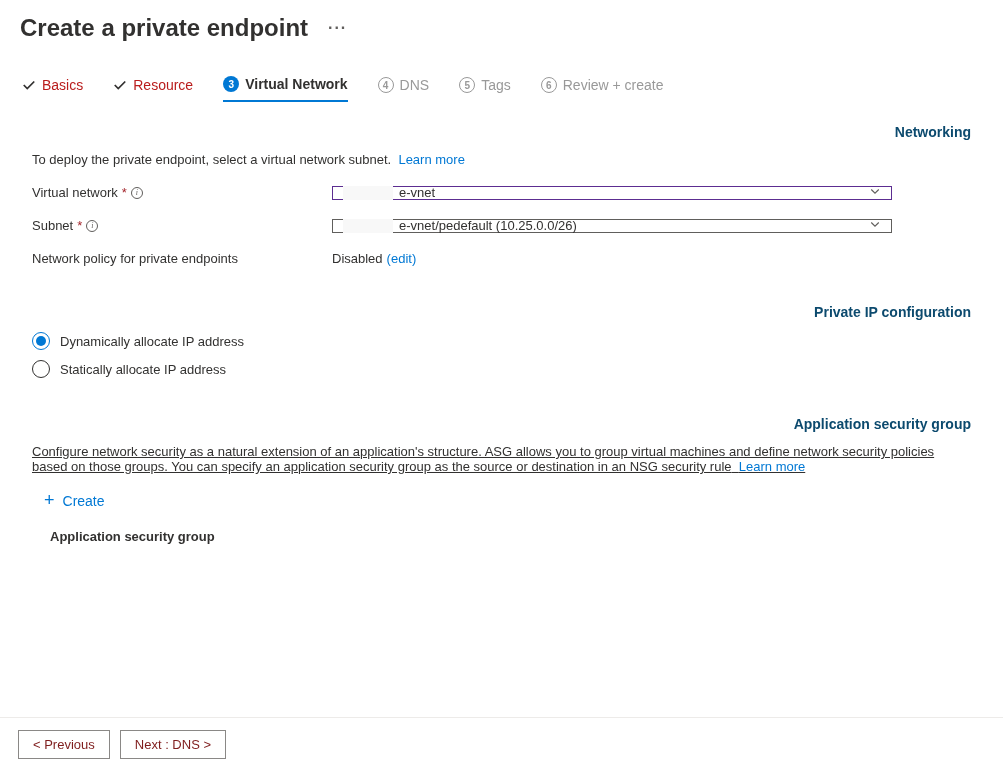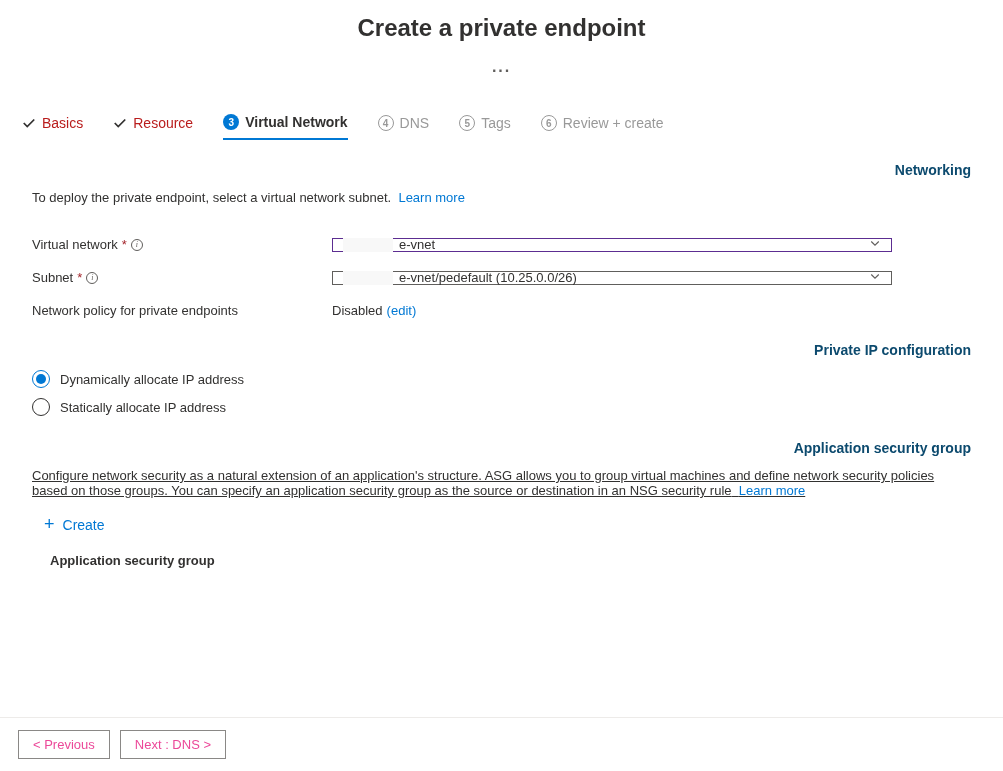--- a/index.html
+++ b/index.html
@@ -17,21 +17,20 @@
       position: relative;
     }
     .page-title {
       font-size: 24px;
       font-weight: 600;
       color: #323130;
       padding: 14px 20px 6px 20px;
       display: flex;
       align-items: center;
       gap: 20px;
-      flex-direction: column;
     }
     .ellipsis {
       font-size: 16px;
       color: #605e5c;
       letter-spacing: 1px;
     }
     .tabs {
       display: flex;
       gap: 30px;
       padding: 28px 20px 0 22px;
@@ -92,21 +91,21 @@
     .section-heading {
       font-size: 14px;
       font-weight: 600;
       color: #0c4a6e;
       margin-bottom: 12px;
       text-align: right;
     }
     .subtext {
       font-size: 13px;
       color: #323130;
-      margin-bottom: 32px;
+      margin-bottom: 18px;
     }
     .link {
       color: #0078d4;
       cursor: pointer;
     }
     .form-row {
       display: flex;
       align-items: center;
       margin-bottom: 18px;
     }
@@ -168,21 +167,21 @@
       height: 14px;
       background: #f8f8f8;
     }
     .value-cell {
       font-size: 13px;
       display: flex;
       align-items: center;
       gap: 4px;
     }
     .section-block {
-      margin-top: 24px;
+      margin-top: 38px;
     }
     .radio-group {
       margin-top: 8px;
     }
     .radio-item {
       display: flex;
       align-items: center;
       gap: 10px;
       margin-bottom: 10px;
       cursor: pointer;
@@ -235,21 +234,21 @@
       padding: 12px 18px;
       display: flex;
       gap: 10px;
     }
     .btn {
       padding: 6px 14px;
       border: 1px solid #8a8886;
       background: #fff;
       font-size: 13px;
       cursor: pointer;
-      color: #ec4899;
+      color: #7f1d1d;
     }
   </style>
 </head>
 <body>
 
 <div class="page-title">
   <span>Create a private endpoint</span>
   <span class="ellipsis">···</span>
 </div>
 

